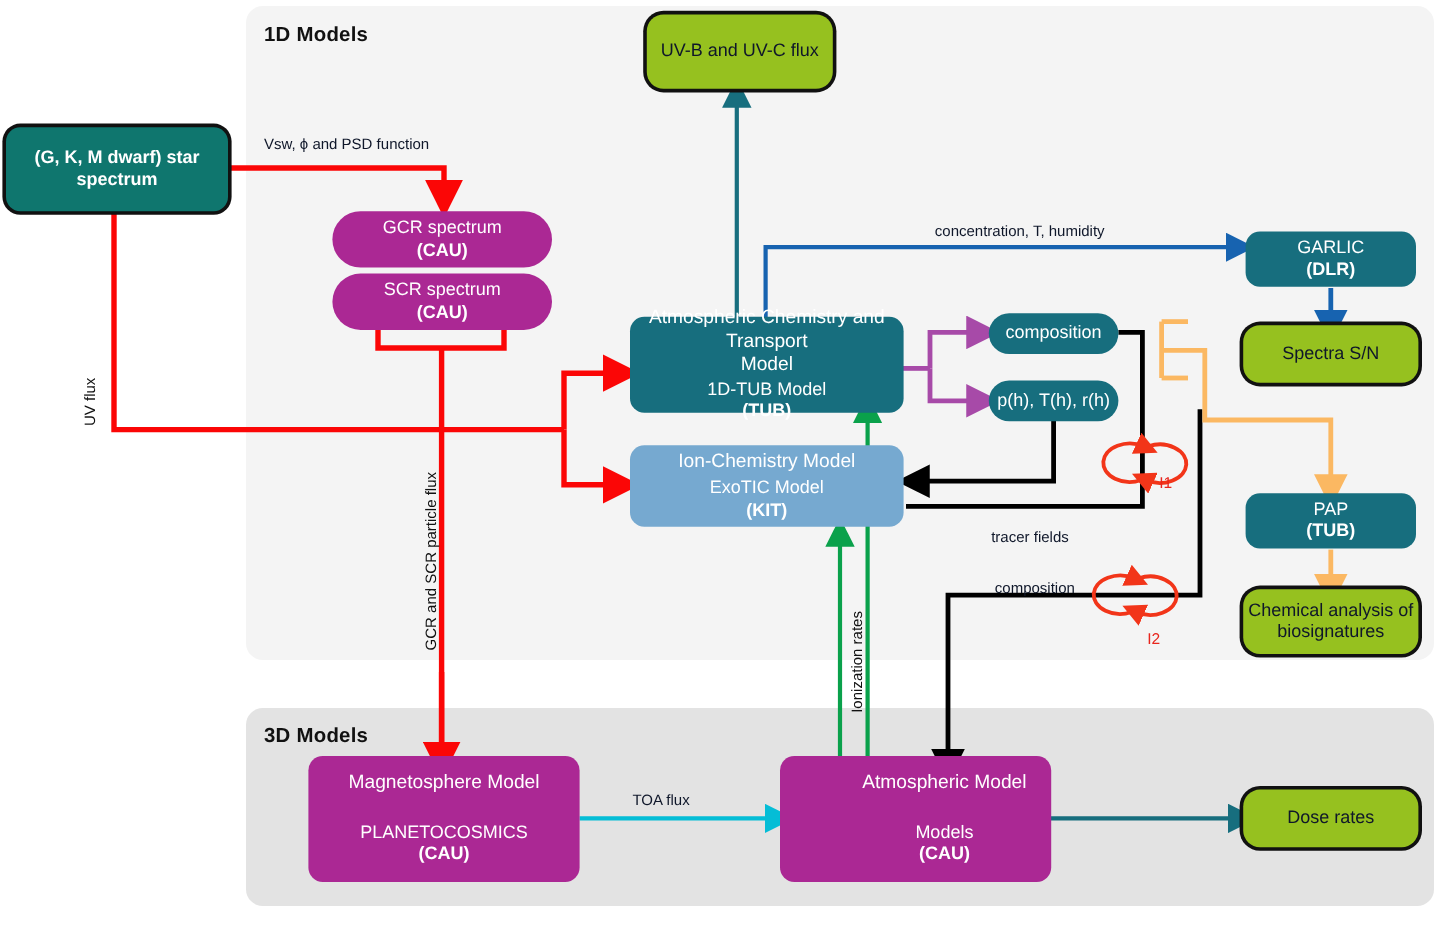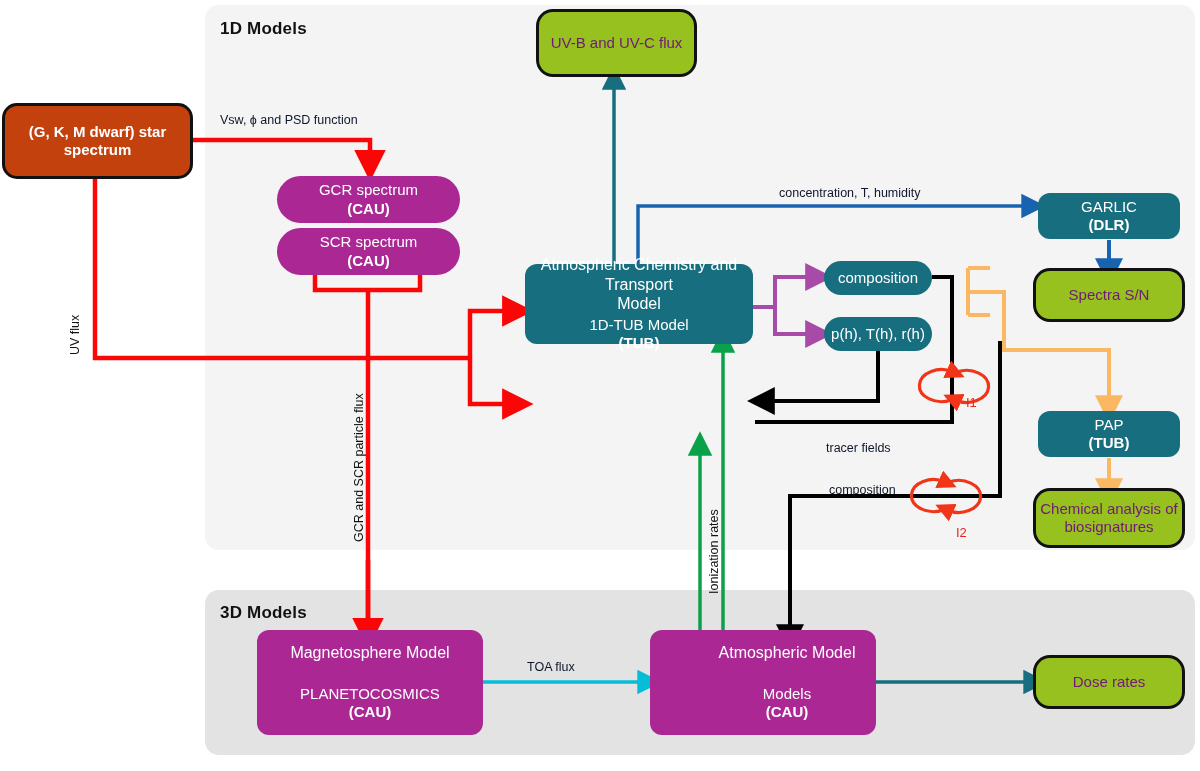--- a/index.html
+++ b/index.html
@@ -11,22 +11,22 @@
 
   .node{position:absolute;display:flex;flex-direction:column;align-items:center;justify-content:center;
         text-align:center;box-sizing:border-box;line-height:1.22;}
   .node .sub{font-size:16px;font-weight:normal;}
   .node .main{font-size:15px;}
   .node .org{font-weight:bold;font-size:15px;}
 
   .teal{background:#176e7e;color:#fff;border-radius:12px;}
   .magenta{background:#ab2894;color:#fff;border-radius:12px;}
   .lightblue{background:#76a9d0;color:#fff;border-radius:12px;}
-  .purple{background:#c2410c;color:#fff;border-radius:12px;}
-  .green-out{background:#96c11f;color:#701a75;border-radius:14px;}
+  .purple{background:#0f766e;color:#fff;border-radius:12px;}
+  .green-out{background:#96c11f;color:#0f172a;border-radius:14px;}
 
   .rough{box-shadow:0 0 0 3px #111;}
 
   .lbl{position:absolute;font-size:12.5px;color:#0f172a;white-space:nowrap;}
   .lbl-v{position:absolute;font-size:12.5px;color:#111;white-space:nowrap;transform-origin:left top;}
   .lbl-red{position:absolute;font-size:13px;color:#e8251c;white-space:nowrap;}
 
   svg.ov{position:absolute;left:0;top:0;width:1200px;height:771px;pointer-events:none;}
 </style>
 </head>
@@ -177,20 +177,25 @@
     <div class="org">(CAU)</div>
   </div>
 
   <div class="node teal" style="left:525px;top:264px;width:228px;height:80px;">
     <div class="sub">Atmospheric Chemistry and Transport</div>
     <div class="sub">Model</div>
     <div class="main" style="margin-top:2px;">1D-TUB Model</div>
     <div class="org">(TUB)</div>
   </div>
 
+  <div class="node lightblue" style="left:525px;top:371px;width:228px;height:68px;">
+    <div class="sub">Ion-Chemistry Model</div>
+    <div class="main" style="margin-top:4px;">ExoTIC Model</div>
+    <div class="org">(KIT)</div>
+  </div>
 
   <div class="node teal" style="left:824px;top:261px;width:108px;height:34px;border-radius:17px;">
     <div class="main">composition</div>
   </div>
 
   <div class="node teal" style="left:824px;top:317px;width:108px;height:34px;border-radius:17px;">
     <div class="main">p(h), T(h), r(h)</div>
   </div>
 
   <div class="node teal" style="left:1038px;top:193px;width:142px;height:46px;">

